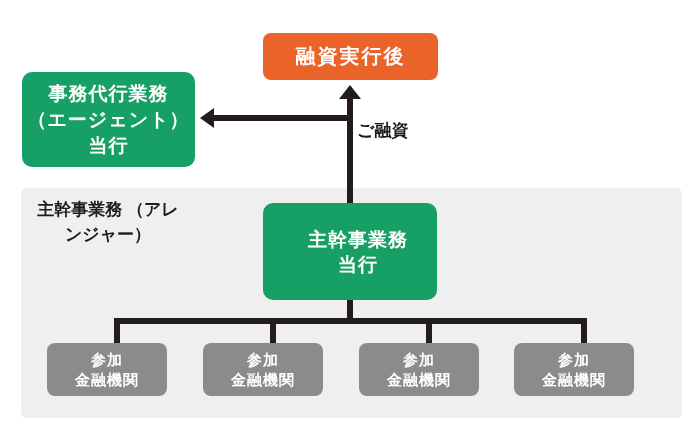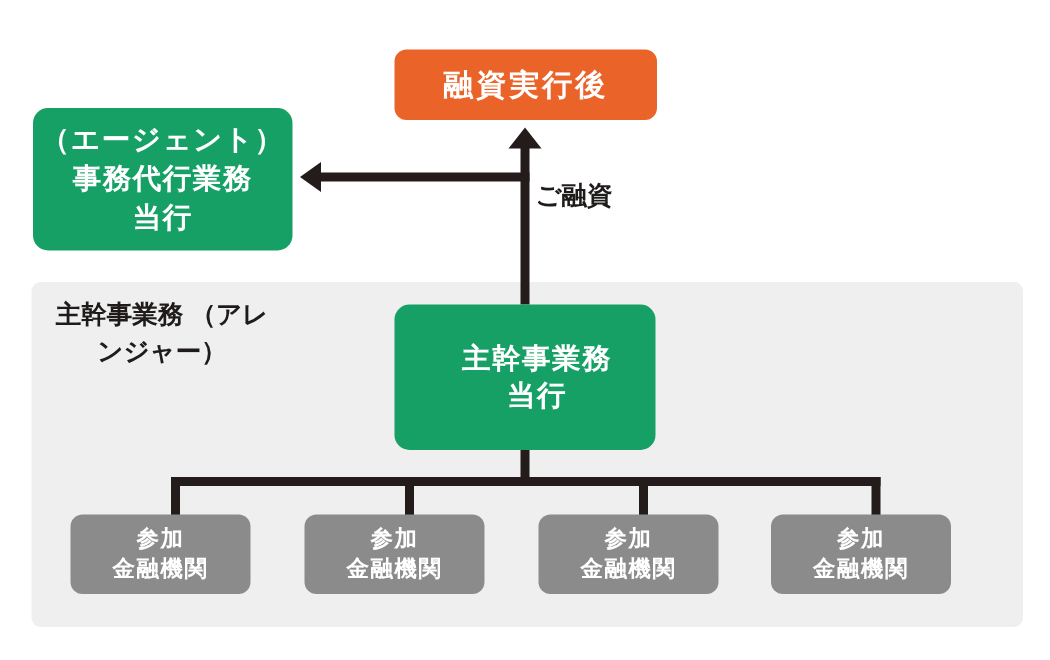--- a/index.html
+++ b/index.html
@@ -73,22 +73,22 @@
   <div class="line drop d1"></div>
   <div class="line drop d2"></div>
   <div class="line drop d3"></div>
   <div class="line drop d4"></div>
 
   <div class="box customer">
     <span class="ln">融資実行後</span>
   </div>
 
   <div class="box agent">
+    <span class="ln">事務代行業務</span>
     <span class="ln">（エージェント）</span>
-    <span class="ln">事務代行業務</span>
     <span class="ln">当行</span>
   </div>
 
   <div class="box arranger">
     <span class="ln">主幹事業務</span>
     <span class="ln">当行</span>
   </div>
 
   <div class="box participant p1">
     <span class="ln">参加</span>

